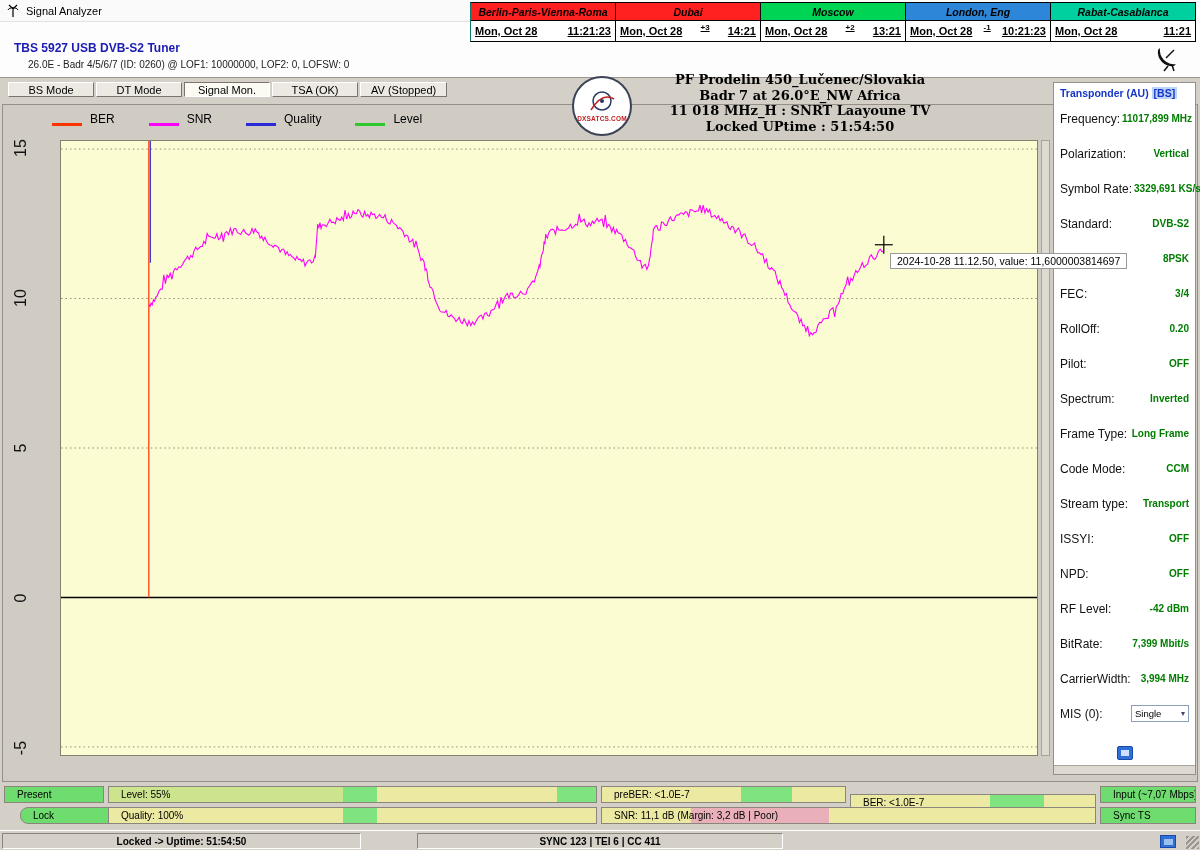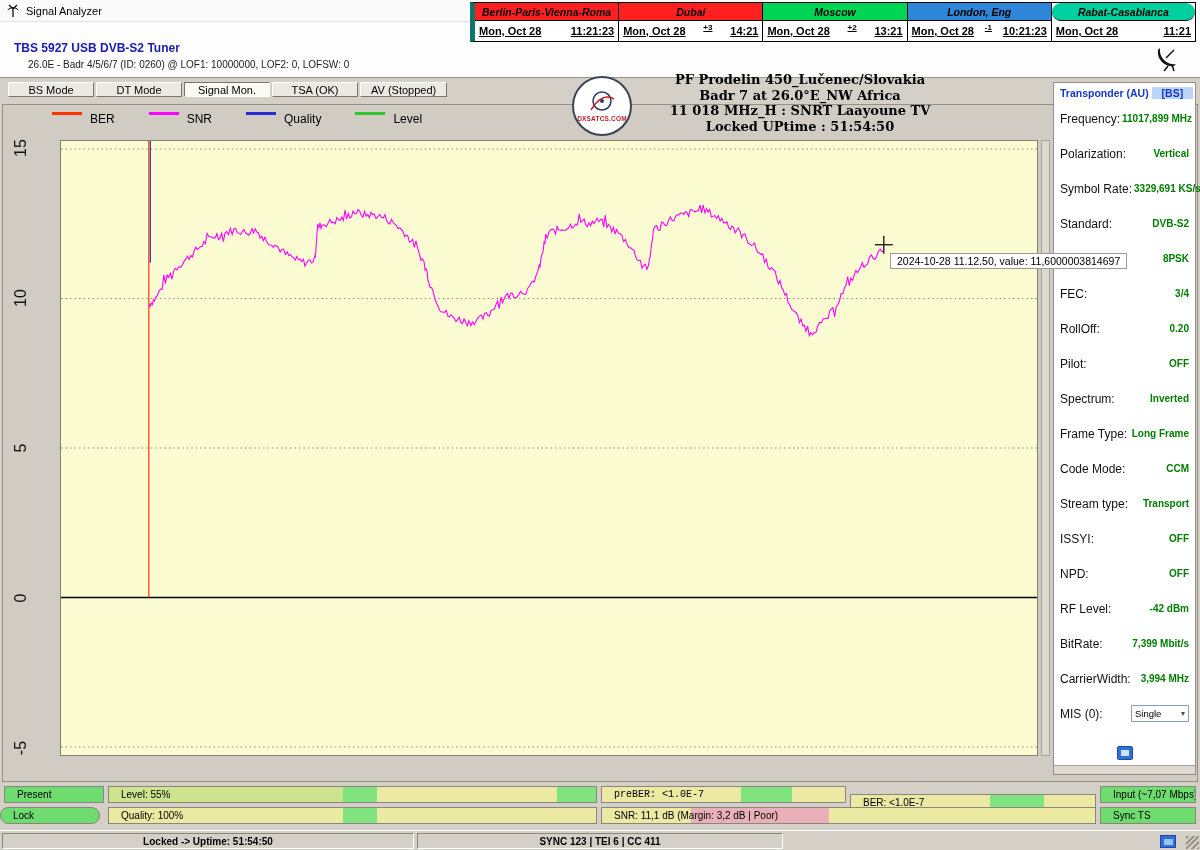--- a/index.html
+++ b/index.html
@@ -8,52 +8,52 @@
 
   
   .topwhite{position:absolute;left:0;top:0;width:1200px;height:78px;background:#fdfdfd;border-bottom:1px solid #9a968e;}
   .titlebar{position:absolute;left:0;top:0;width:470px;height:22px;display:flex;align-items:center;gap:6px;padding-left:6px;font-size:11px;border-bottom:1px solid #e2e2e2;background:#fafafa;}
   .tuner-name{position:absolute;left:14px;top:41px;font-size:12px;font-weight:bold;color:#1a1ab4;}
   .tuner-config{position:absolute;left:28px;top:59px;font-size:10px;color:#222;}
 
   
   .clocks{position:absolute;left:470px;top:2px;width:726px;height:40px;display:flex;}
   .clock{flex:1;border:1px solid #000;border-left:none;display:flex;flex-direction:column;}
-  .clock:first-child{border-left:5px solid #0f766e;}
+  .clock:first-child{border-left:1px solid #0f766e;}
   .clock-city{height:18px;display:flex;align-items:center;justify-content:center;font-size:10.5px;font-weight:bold;font-style:italic;border-bottom:1px solid #000;white-space:nowrap;overflow:hidden;}
   .clock-time{height:20px;background:#fff;display:flex;align-items:center;justify-content:space-between;padding:0 4px;font-size:11px;font-weight:bold;text-decoration:underline;}
   .clock-offset{font-size:8px;position:relative;top:-4px;}
 
   .dish{position:absolute;left:1152px;top:44px;}
 
   
   .toolbar{position:absolute;left:8px;top:82px;display:flex;gap:2px;}
   .tbtn{min-width:86px;height:15px;padding:0 10px;font-size:11px;display:flex;align-items:center;justify-content:center;background:#ece9e2;border:1px solid;border-color:#ffffff #7a766e #7a766e #ffffff;cursor:default;}
   .tbtn.active{background:#fbfbf4;border-color:#7a766e #ffffff #ffffff #7a766e;}
 
   
   .logo{position:absolute;left:572px;top:76px;width:60px;height:60px;border-radius:50%;border:2px solid #3a4456;background:#fff;display:flex;flex-direction:column;align-items:center;justify-content:center;gap:1px;z-index:3;}
   .logo-text{font-size:6.5px;font-weight:bold;color:#c22222;letter-spacing:.2px;}
   .site-header{position:absolute;left:600px;top:72px;width:400px;text-align:center;font-family:"DejaVu Serif",serif;font-weight:bold;font-size:13px;line-height:15.5px;z-index:2;}
 
   
   .main-panel{position:absolute;left:2px;top:104px;width:1196px;height:678px;background:#d0ccc4;border:1px solid #948f87;}
   .legend{position:absolute;left:52px;top:112px;display:flex;gap:34px;align-items:center;z-index:2;}
-  .legend-item{display:flex;align-items:flex-start;gap:8px;font-size:12px;}
+  .legend-item{display:flex;align-items:flex-end;gap:8px;font-size:12px;}
   .legend-line{width:30px;height:3px;display:inline-block;}
   .ylab{position:absolute;width:30px;height:18px;text-align:center;font-size:16px;transform:rotate(-90deg);color:#111;left:6px;}
   .plot{position:absolute;left:60px;top:140px;width:978px;height:616px;background:#fcfcd2;border:1px solid #82826e;}
   .plot svg{width:100%;height:100%;display:block;}
   .tooltip{position:absolute;left:890px;top:253px;background:#fff;border:1px solid #9a9a9a;font-size:10.5px;padding:1px 6px;white-space:nowrap;z-index:5;}
   .vscroll{position:absolute;left:1041px;top:140px;width:9px;height:616px;background:#dedad2;border:1px solid #a8a49c;}
 
   
   .side-panel{position:absolute;left:1053px;top:82px;width:143px;height:693px;background:#fff;border:1px solid #948f87;z-index:1;}
   .sp-header{padding:4px 6px 2px 6px;font-size:10.5px;font-weight:bold;color:#1536c8;white-space:nowrap;}
-  .bs-chip{background:#bcd4f8;padding:0 10px;}
+  .bs-chip{background:#bcd4f8;padding:0 2px;}
   .trow{height:35px;display:flex;align-items:center;justify-content:space-between;gap:2px;padding:0 6px;}
   .tlabel{font-size:12px;color:#111;flex-shrink:0;text-align:right;}
   .tvalue{font-size:10px;font-weight:bold;color:#007d00;text-align:right;white-space:nowrap;}
   .mis-select{width:58px;height:17px;border:1px solid #8aa0b8;background:#fff;font-size:9.5px;display:flex;align-items:center;justify-content:space-between;padding:0 3px;}
   .chev{font-size:8px;color:#446;}
   .panel-footer{position:absolute;bottom:14px;left:0;right:0;display:flex;justify-content:center;}
   .blue-icon{width:16px;height:14px;background:#2f6fd8;border:1px solid #1a4aa8;border-radius:2px;display:flex;align-items:center;justify-content:center;}
   .blue-icon span{display:block;width:8px;height:6px;background:#cfe0ff;}
   .panel-hscroll{position:absolute;bottom:0;left:0;right:0;height:9px;background:#dedad2;border-top:1px solid #a8a49c;}
 
@@ -109,21 +109,21 @@
     </div>
     <div class="clock">
       <div class="clock-city" style="background: rgb(46, 134, 216);">London, Eng</div>
       <div class="clock-time">
           <span>Mon, Oct 28</span>
           <span class="clock-offset">-1</span>
           <span>10:21:23</span>
         </div>
     </div>
     <div class="clock">
-      <div class="clock-city" style="background: rgb(0, 207, 159); border-radius: 9px;">Rabat-Casablanca</div>
+      <div class="clock-city" style="background: rgb(0, 207, 159);">Rabat-Casablanca</div>
       <div class="clock-time">
           <span>Mon, Oct 28</span>
           <span class="clock-offset"></span>
           <span>11:21</span>
         </div>
     </div>
   </div>
 
   <div class="tuner-name">TBS 5927 USB DVB-S2 Tuner</div>
   <div class="tuner-config">26.0E - Badr 4/5/6/7 (ID: 0260) @ LOF1: 10000000, LOF2: 0, LOFSW: 0</div>
@@ -288,45 +288,45 @@
       </div>
     <div class="panel-hscroll"></div>
   </div>
 
   <div class="meter" style="left: 4px; top: 786px; width: 100px; background: linear-gradient(to right, rgb(111, 220, 111) 0%, rgb(111, 220, 111) 100%);">
       <span>Present</span>
     </div>
   <div class="meter" style="left: 108px; top: 786px; width: 489px; background: linear-gradient(to right, rgb(205, 228, 143) 0%, rgb(205, 228, 143) 48%, rgb(127, 228, 127) 48%, rgb(127, 228, 127) 55%, rgb(236, 233, 162) 55%, rgb(236, 233, 162) 92%, rgb(127, 228, 127) 92%, rgb(127, 228, 127) 100%);">
       <span>Level: 55%</span>
     </div>
-  <div class="meter" style="left: 601px; top: 786px; width: 245px; background: linear-gradient(to right, rgb(236, 233, 162) 0%, rgb(236, 233, 162) 57%, rgb(127, 228, 127) 57%, rgb(127, 228, 127) 78%, rgb(236, 233, 162) 78%, rgb(236, 233, 162) 100%); font-family: Liberation Mono, monospace;">
+  <div class="meter" style="left: 601px; top: 786px; width: 245px; background: linear-gradient(to right, rgb(236, 233, 162) 0%, rgb(236, 233, 162) 57%, rgb(127, 228, 127) 57%, rgb(127, 228, 127) 78%, rgb(236, 233, 162) 78%, rgb(236, 233, 162) 100%);">
       <span>preBER: &lt;1.0E-7</span>
     </div>
   <div class="meter" style="left: 850px; top: 786px; width: 246px; background: linear-gradient(to right, rgb(236, 233, 162) 0%, rgb(236, 233, 162) 57%, rgb(127, 228, 127) 57%, rgb(127, 228, 127) 79%, rgb(236, 233, 162) 79%, rgb(236, 233, 162) 100%); margin-top: 8px;">
       <span>BER: &lt;1.0E-7</span>
     </div>
   <div class="meter" style="left: 1100px; top: 786px; width: 96px; background: linear-gradient(to right, rgb(111, 220, 111) 0%, rgb(111, 220, 111) 100%);">
       <span>Input (~7,07 Mbps)</span>
     </div>
 
-  <div class="meter" style="left: 0; top: 807px; width: 100px; background: linear-gradient(to right, rgb(111, 220, 111) 0%, rgb(111, 220, 111) 100%); border-radius: 8px;">
+  <div class="meter" style="left: 20px; top: 807px; width: 100px; background: linear-gradient(to right, rgb(111, 220, 111) 0%, rgb(111, 220, 111) 100%); border-radius: 8px;">
       <span>Lock</span>
     </div>
   <div class="meter" style="left: 108px; top: 807px; width: 489px; background: linear-gradient(to right, rgb(236, 233, 162) 0%, rgb(236, 233, 162) 48%, rgb(127, 228, 127) 48%, rgb(127, 228, 127) 55%, rgb(236, 233, 162) 55%, rgb(236, 233, 162) 100%);">
       <span>Quality: 100%</span>
     </div>
   <div class="meter" style="left: 601px; top: 807px; width: 495px; background: linear-gradient(to right, rgb(236, 233, 162) 0%, rgb(236, 233, 162) 18%, rgb(234, 176, 186) 18%, rgb(234, 176, 186) 46%, rgb(236, 233, 162) 46%, rgb(236, 233, 162) 100%);">
       <span>SNR: 11,1 dB (Margin: 3,2 dB | Poor)</span>
     </div>
   <div class="meter" style="left: 1100px; top: 807px; width: 96px; background: linear-gradient(to right, rgb(111, 220, 111) 0%, rgb(111, 220, 111) 100%);">
       <span>Sync TS</span>
     </div>
 
   <div class="statusbar">
-    <div class="sbcell" style="left:2px;width:412px;">Locked -&gt; Uptime: 51:54:50</div>
+    <div class="sbcell" style="left:2px;width:359px;">Locked -&gt; Uptime: 51:54:50</div>
     <div class="sbcell" style="left:417px;width:366px;">SYNC 123 | TEI 6 | CC 411</div>
     <div class="sb-icon">
         <span></span>
       </div>
     <div class="grip"></div>
   </div>
 
 </div>
 
 </body></html>

